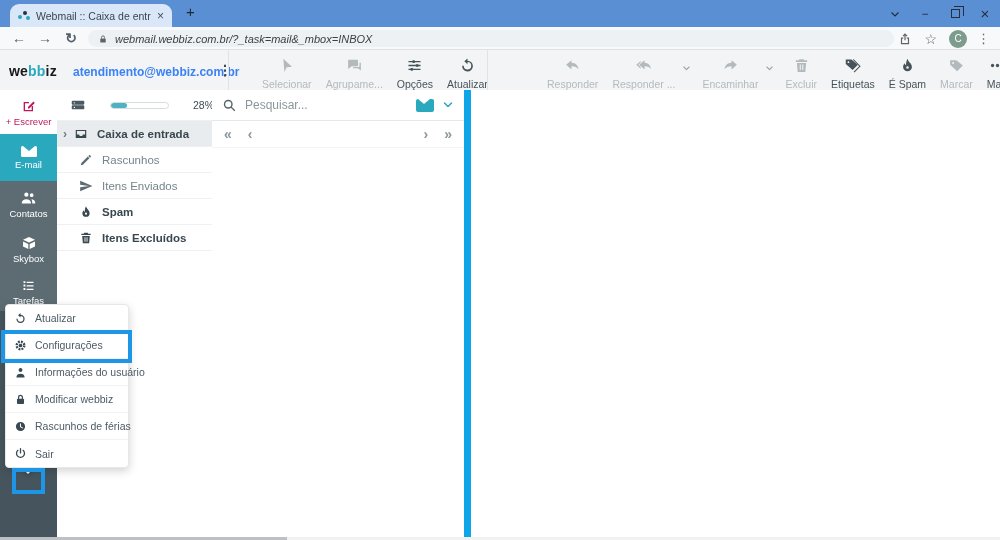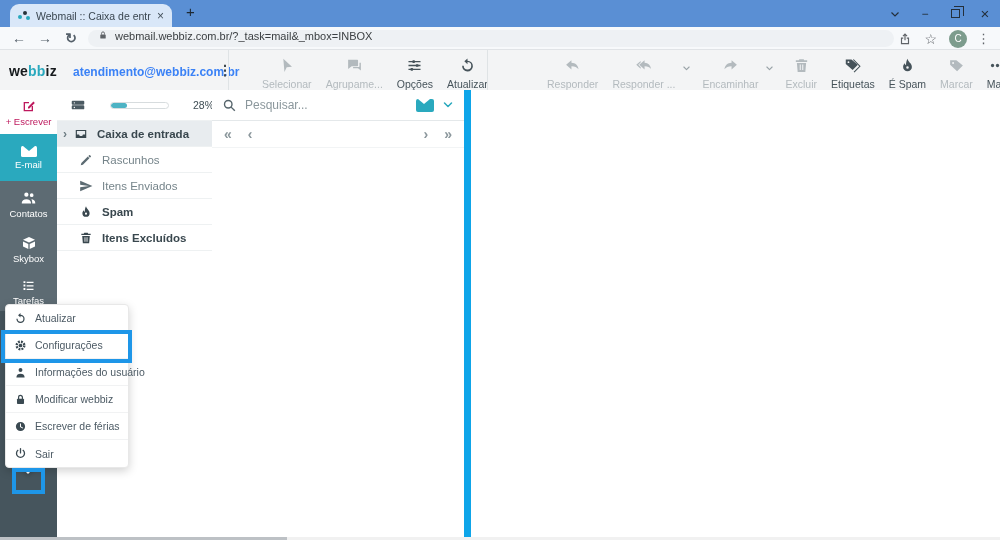--- a/index.html
+++ b/index.html
@@ -20,21 +20,21 @@
   .newtab { position:absolute; left:186px; top:3px; font-size:15px; color:#1d2832; }
   .winctrl { position:absolute; top:0; height:27px; display:flex; align-items:center; justify-content:center;
              width:30px; color:#232f3b; font-size:12px; }
   .win-restore { width:9px; height:9px; border:1.2px solid #232f3b; position:relative; background:transparent; }
   .win-restore::before { content:""; position:absolute; left:2px; top:-4px; width:9px; height:9px;
              border:1.2px solid #232f3b; border-left:none; border-bottom:none; }
   .navbar { position:absolute; left:0; top:27px; width:1000px; height:23px; background:#f7f9fb;
             border-bottom:1px solid #e0e3e6; display:flex; align-items:center; }
   .nav-btn { color:#55606a; font-size:14px; width:26px; text-align:center; }
   .omnibox { position:absolute; left:88px; top:30px; width:806px; height:17px; background:#eef1f4;
-             border-radius:9px; display:flex; padding:0 10px; gap:7px; }
+             border-radius:9px; display:flex; align-items:center; padding:0 10px; gap:7px;font-style:italic; }
   .omni-url { font-size:11px; color:#3c4043; white-space:nowrap; }
   .nav-right { position:absolute; right:0; top:27px; height:23px; display:flex; align-items:center; }
   .avatar { width:18px; height:18px; border-radius:50%; background:#7d9c8d; color:#fff; font-size:10px;
             display:flex; align-items:center; justify-content:center; }
   .ico { display:inline-block; vertical-align:middle; }
   svg.ico { fill:currentColor; }
 
   
   .app-toolbar { position:absolute; left:0; top:50px; width:1000px; height:40px; background:#f3f4f5; }
   .vdiv { position:absolute; top:50px; bottom:3px; width:1px; background:#dfe3e5; }
@@ -470,21 +470,21 @@
     <div class="menu-item">
       <svg class="ico" width="13" height="13" viewBox="0 0 24 24">
           <use href="#i-lock"></use>
         </svg>
       <span>Modificar webbiz</span>
     </div>
     <div class="menu-item">
       <svg class="ico" width="13" height="13" viewBox="0 0 24 24">
           <use href="#i-clock"></use>
         </svg>
-      <span>Escrever de férias</span>
+      <span>Rascunhos de férias</span>
     </div>
     <div class="menu-item">
       <svg class="ico" width="13" height="13" viewBox="0 0 24 24">
           <use href="#i-power"></use>
         </svg>
       <span>Sair</span>
     </div>
   </div>
 
   <div class="hl hl-config"></div>

